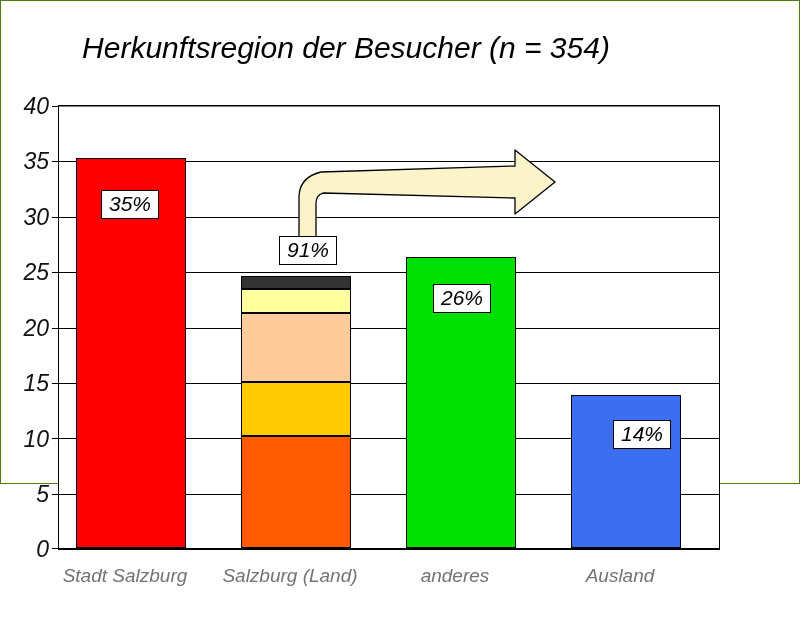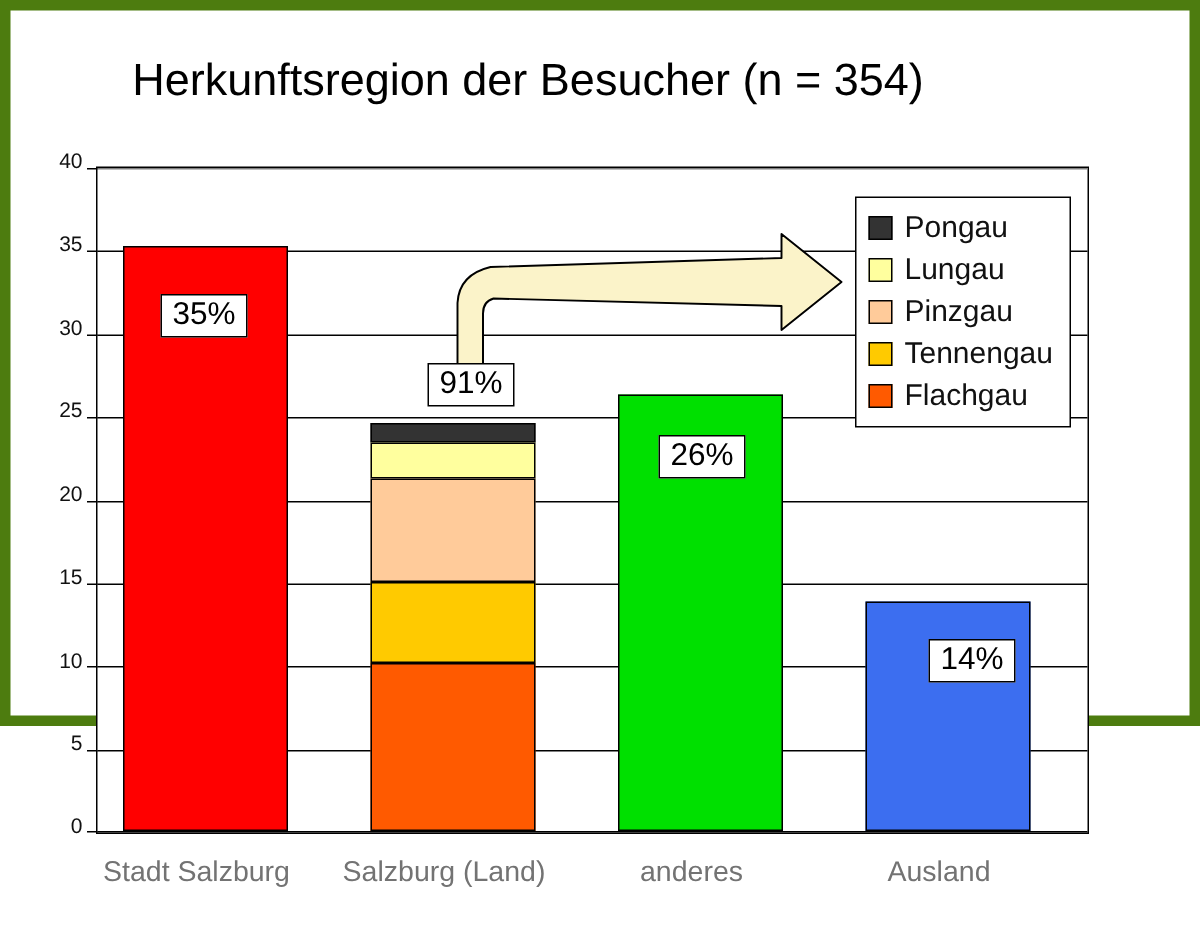--- a/index.html
+++ b/index.html
@@ -2,21 +2,21 @@
 <html><head>
 <meta charset="utf-8">
 <style>
   html,body{margin:0;padding:0;}
   body{
     width:800px;height:625px;
     background:#ffffff;
     font-family:"Liberation Sans", sans-serif;
     overflow:hidden;
   }
-  #root{position:relative;width:800px;height:484px;box-sizing:border-box;border:7px solid #4d7c0f;background:#fff;}
+  #root{position:relative;width:800px;height:484px;box-sizing:border-box;border:1px solid #4d7c0f;background:#fff;font-style:italic;}
 
   
   #chart-title{
     position:absolute;left:0;top:30px;width:690px;
     text-align:center;
     font-size:30px;color:#000;font-weight:400;
     letter-spacing:0px;white-space:nowrap;
   }
 
   
@@ -24,21 +24,21 @@
     position:absolute;left:57px;top:104px;width:660px;height:443px;
     border:1px solid #000;box-sizing:content-box;
     background:#fff;
   }
   .gridline{position:absolute;left:0;width:100%;height:1px;background:#000;}
   .gridline.top{background:#808080;}
 
   
   .ytick-label{
     position:absolute;right:713px;
-    font-size:14px;color:#111;text-align:right;
+    font-size:23px;color:#111;text-align:right;
   }
   .ytick{position:absolute;left:-7px;width:7px;height:1px;background:#000;}
 
   
   .bar{position:absolute;border:1px solid #000;box-sizing:border-box;}
   .seg{position:absolute;left:0;width:100%;border:1px solid #000;box-sizing:border-box;}
 
   
   .dlabel{
     position:absolute;background:#fff;border:1px solid #000;
@@ -146,36 +146,14 @@
   <div class="xlabel" style="left:209px;width:160px;">
     <div>Salzburg (Land)</div>
   </div>
   <div class="xlabel" style="left:374px;width:160px;">
     <div>anderes</div>
   </div>
   <div class="xlabel" style="left:539px;width:160px;">
     <div>Ausland</div>
   </div>
 
-  <div id="legend">
-    <div class="legend-row">
-      <span class="legend-swatch" style="background:#333333;"></span>
-      <span class="legend-text">Pongau</span>
-    </div>
-    <div class="legend-row">
-      <span class="legend-swatch" style="background:#ffff9e;"></span>
-      <span class="legend-text">Lungau</span>
-    </div>
-    <div class="legend-row">
-      <span class="legend-swatch" style="background:#ffcb9a;"></span>
-      <span class="legend-text">Pinzgau</span>
-    </div>
-    <div class="legend-row">
-      <span class="legend-swatch" style="background:#ffca00;"></span>
-      <span class="legend-text">Tennengau</span>
-    </div>
-    <div class="legend-row">
-      <span class="legend-swatch" style="background:#ff5a00;"></span>
-      <span class="legend-text">Flachgau</span>
-    </div>
-  </div>
 
 </div>
 
 </body></html>

